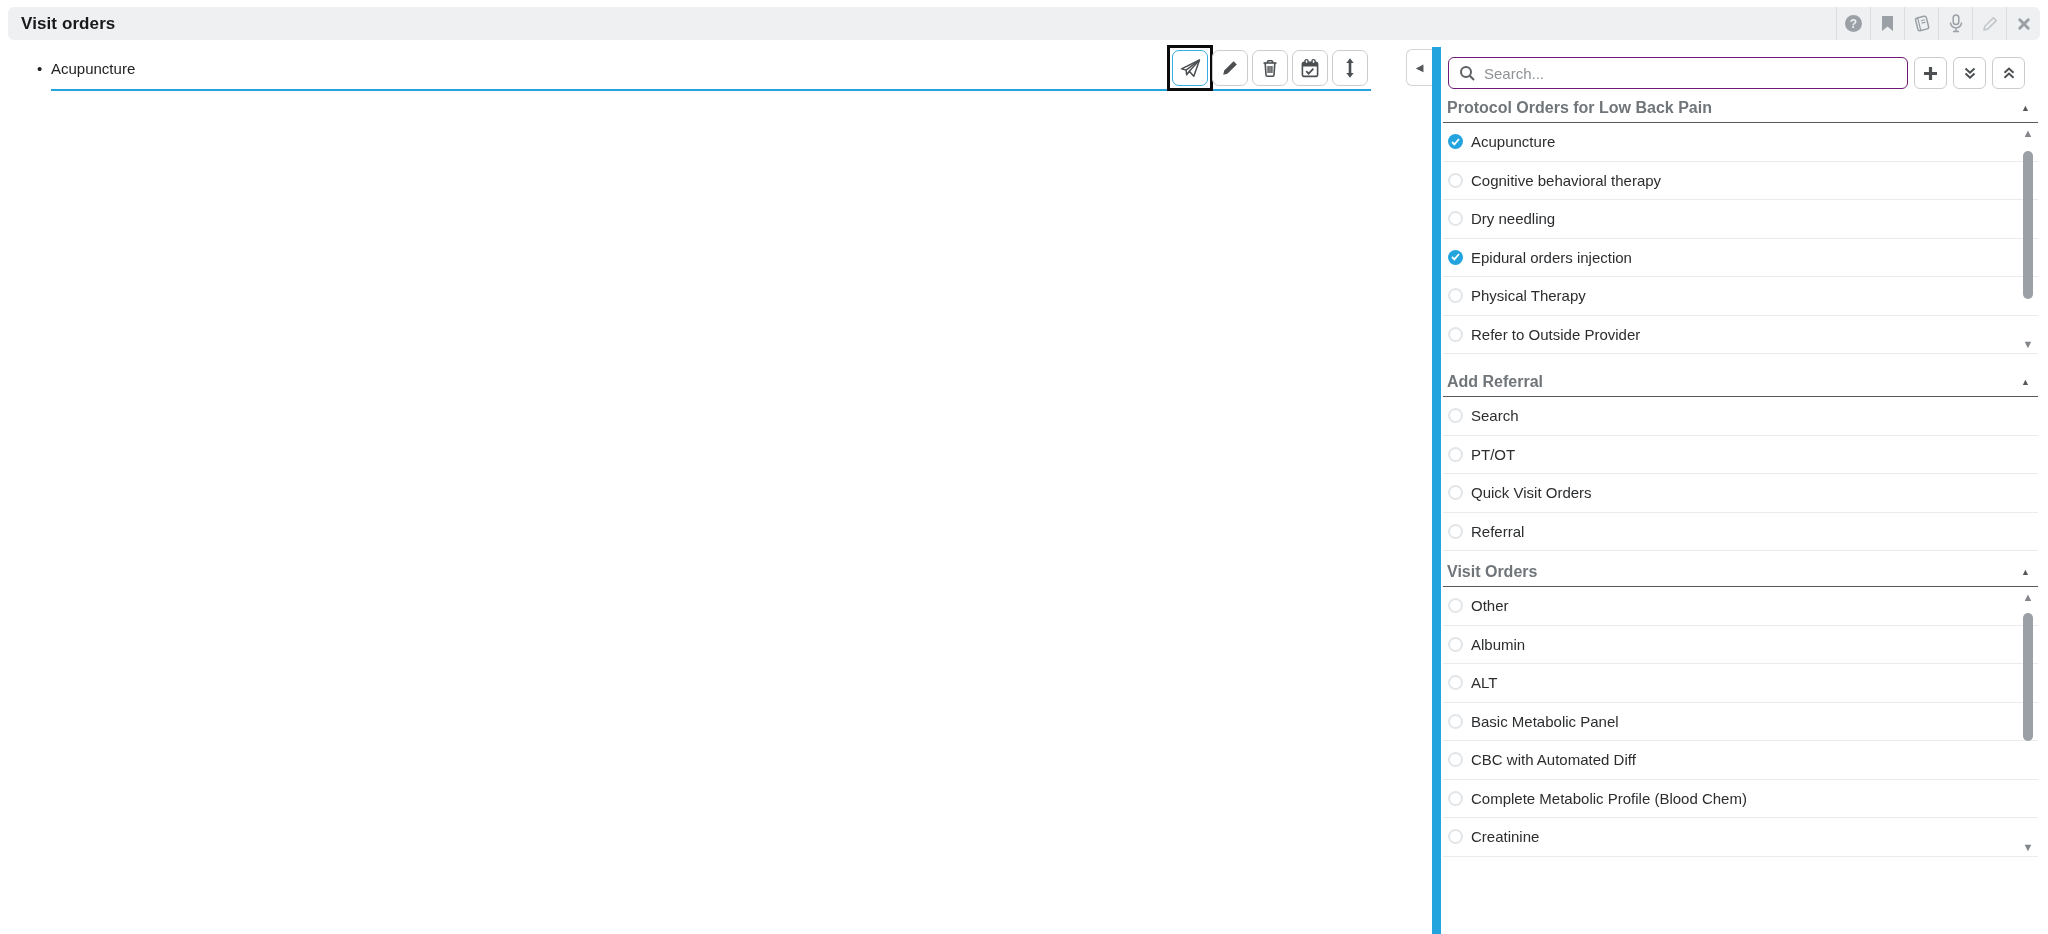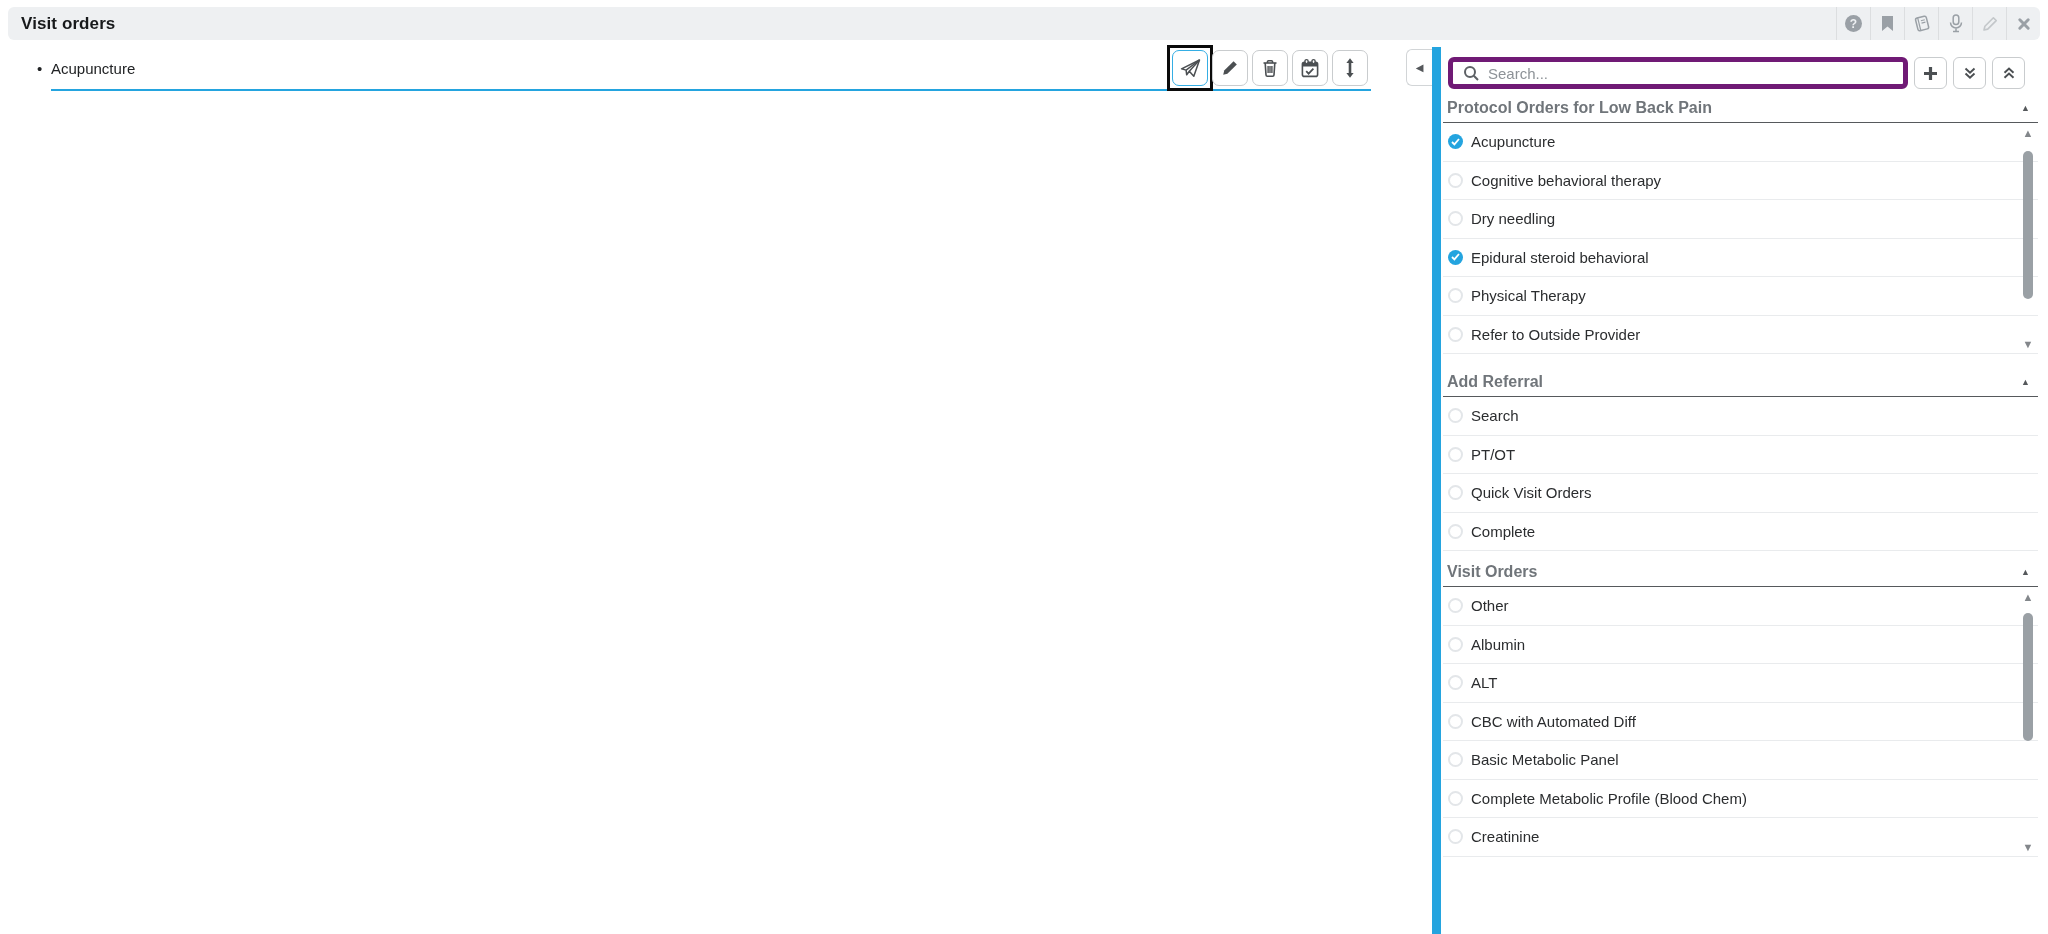--- a/index.html
+++ b/index.html
@@ -54,21 +54,21 @@
     background:#fff; border:1px solid #d2d5d7; border-right:none;
     border-radius:6px 0 0 6px;
     display:flex; align-items:center; justify-content:center; cursor:pointer;
   }
   .tri { color:#55585b; font-size:10px; line-height:1; }
   .divider { position:absolute; left:1432px; top:47px; width:9px; height:887px; background:var(--accent); }
   
   .panel { position:absolute; left:1441px; top:47px; width:607px; height:887px; }
   .search-row { position:absolute; left:7px; top:10px; display:flex; gap:6px; }
   .search-box {
-    width:460px; height:32px; border:5px solid #701a75; border-radius:6px;
+    width:460px; height:32px; border:1px solid #701a75; border-radius:6px;
     display:flex; align-items:center; padding:0 10px; gap:8px; background:#fff;
   }
   .search-box svg { flex:none; }
   .search-input {
     border:none; outline:none; font-size:15px; color:#333; width:100%;
     font-family:inherit; background:transparent;
   }
   .search-input::placeholder { color:#8d9297; opacity:1; }
   .panel-btn {
     width:33px; height:32px; border:1px solid #c9ccce; border-radius:6px; background:#fff;
@@ -282,21 +282,21 @@
           <div class="list-row">
             <span class="circle unchecked"></span>
             <span class="row-label">Dry needling</span>
           </div>
           <div class="list-row">
             <span class="circle checked">
               <svg width="9" height="8" viewBox="0 0 9 8">
                 <path d="M1 4l2.4 2.4L8 1" stroke="#fff" stroke-width="1.8" fill="none"></path>
               </svg>
             </span>
-            <span class="row-label">Epidural steroid behavioral</span>
+            <span class="row-label">Epidural orders injection</span>
           </div>
           <div class="list-row">
             <span class="circle unchecked"></span>
             <span class="row-label">Physical Therapy</span>
           </div>
           <div class="list-row">
             <span class="circle unchecked"></span>
             <span class="row-label">Refer to Outside Provider</span>
           </div>
           <div class="scrollbar">
@@ -319,21 +319,21 @@
           <div class="list-row">
             <span class="circle unchecked"></span>
             <span class="row-label">PT/OT</span>
           </div>
           <div class="list-row">
             <span class="circle unchecked"></span>
             <span class="row-label">Quick Visit Orders</span>
           </div>
           <div class="list-row">
             <span class="circle unchecked"></span>
-            <span class="row-label">Complete</span>
+            <span class="row-label">Referral</span>
           </div>
         </div>
       </div>
       <div class="section" style="margin-top: 10px;">
         <div class="section-header">
           <span class="section-title">Visit Orders</span>
           <span class="section-toggle">▲</span>
         </div>
         <div class="section-list">
           <div class="list-row">
@@ -343,25 +343,25 @@
           <div class="list-row">
             <span class="circle unchecked"></span>
             <span class="row-label">Albumin</span>
           </div>
           <div class="list-row">
             <span class="circle unchecked"></span>
             <span class="row-label">ALT</span>
           </div>
           <div class="list-row">
             <span class="circle unchecked"></span>
+            <span class="row-label">Basic Metabolic Panel</span>
+          </div>
+          <div class="list-row">
+            <span class="circle unchecked"></span>
             <span class="row-label">CBC with Automated Diff</span>
-          </div>
-          <div class="list-row">
-            <span class="circle unchecked"></span>
-            <span class="row-label">Basic Metabolic Panel</span>
           </div>
           <div class="list-row">
             <span class="circle unchecked"></span>
             <span class="row-label">Complete Metabolic Profile (Blood Chem)</span>
           </div>
           <div class="list-row">
             <span class="circle unchecked"></span>
             <span class="row-label">Creatinine</span>
           </div>
           <div class="scrollbar">

